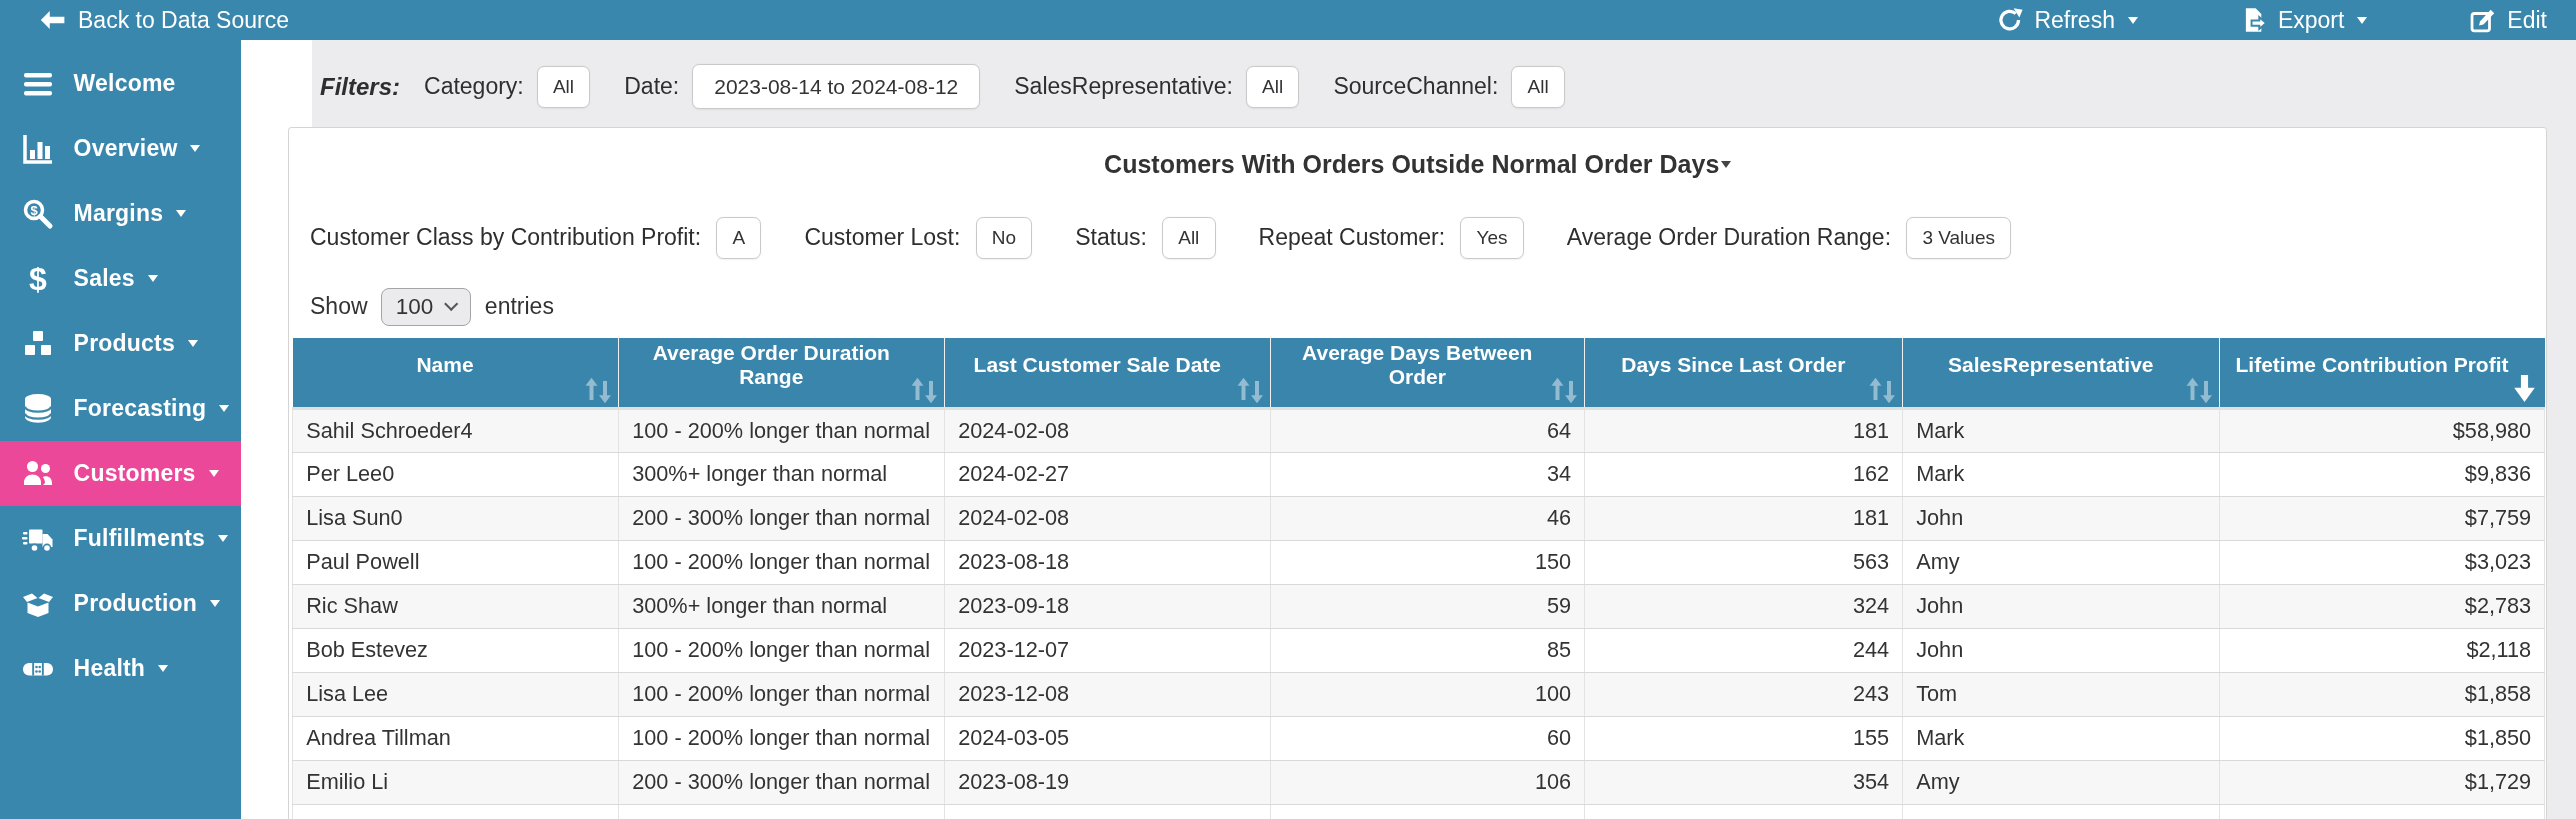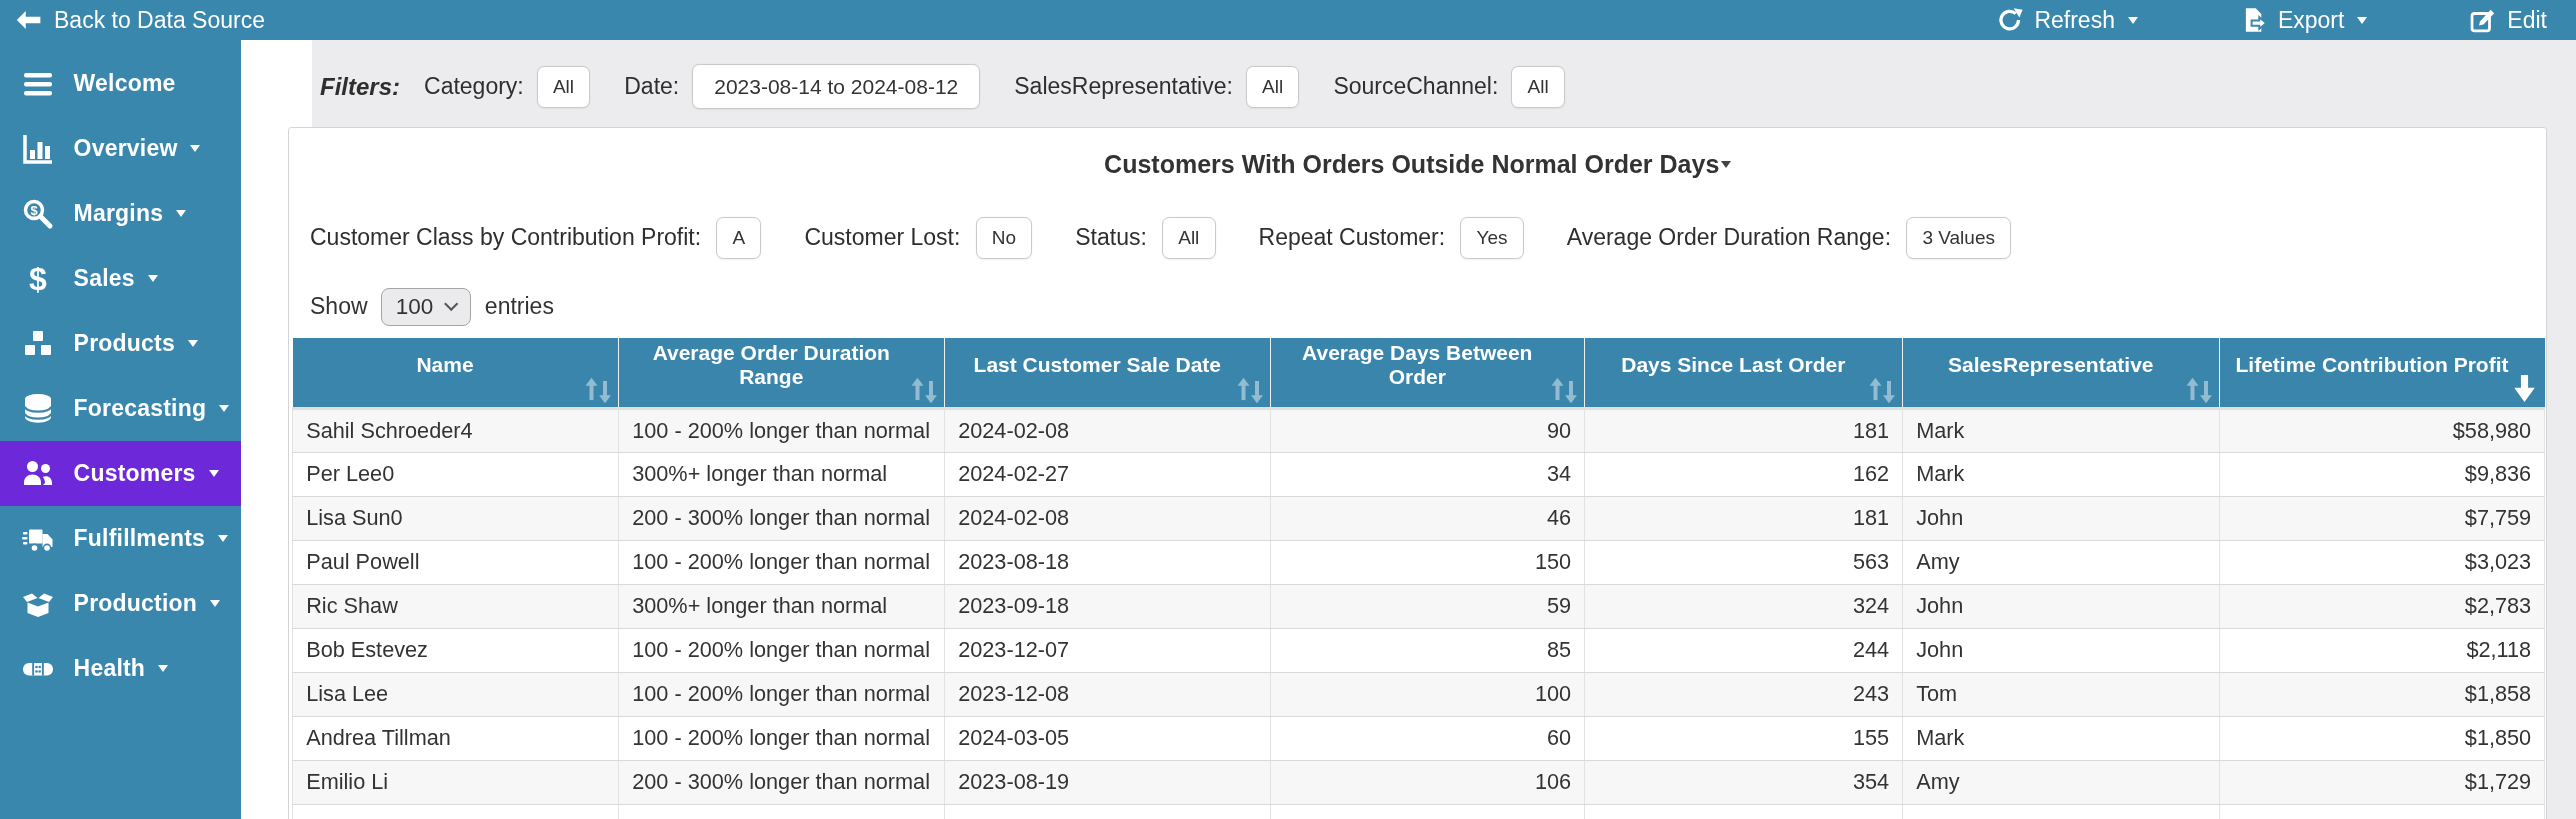--- a/index.html
+++ b/index.html
@@ -6,42 +6,42 @@
   html,body { background:#fff; }
   .app {
     position:relative; width:2576px; height:820px; overflow:hidden;
     font-family:"Liberation Sans", sans-serif; background:#fff; color:#333;
   }
 
   
   .topbar {
     position:absolute; top:0; left:0; right:0; height:40px;
     background:#3a87ad; color:#fff; display:flex; align-items:center;
-    padding:0 29px 0 16px; z-index:6;
+    padding:0 29px 0 40px; z-index:6;
   }
   .back-link { display:flex; align-items:center; gap:12px; font-size:23px; cursor:pointer; }
   .topbar-right { margin-left:auto; display:flex; align-items:center; gap:103px; }
   .tb-item { display:flex; align-items:center; gap:11.2px; font-size:23px; cursor:pointer; }
   .tb-icon { width:26px; height:26px; flex:0 0 26px; }
 
   .caret {
     display:inline-block; width:0; height:0;
     border-left:6.4px solid transparent; border-right:6.4px solid transparent;
     border-top:8px solid currentColor; margin-left:1.6px;
   }
   .caret.small { border-left-width:5.6px; border-right-width:5.6px; border-top-width:7.2px; }
   .caret.dark { color:#444; }
 
   
   .sidebar {
     position:absolute; top:40px; left:0; width:241px; bottom:0;
     background:#3a87ad; padding-top:11.2px; z-index:5;
   }
   .sb-item { height:65px; display:flex; align-items:center; padding:0 6.4px 0 17.6px; color:#fff; cursor:pointer; }
-  .sb-item.active { background:#6d28d9;text-align:center; }
+  .sb-item.active { background:#ec4899;text-align:center; }
   .sb-icon { width:40px; height:32px; flex:0 0 40px; margin-right:16px; }
   .sb-label { font-size:23px; font-weight:700; letter-spacing:0.2px; white-space:nowrap; }
   .sb-item .caret { margin-left:13px; }
 
   
   .main { position:absolute; top:40px; left:241px; right:0; bottom:0; background:#fff; overflow:hidden; }
   .gray-panel { position:absolute; top:0; left:71px; right:0; bottom:0; background:#ececee; }
 
   
   .filters-bar {
@@ -452,21 +452,21 @@
                   <use href="#sort-desc-icon"></use>
                 </svg>
               </th>
             </tr>
         </thead>
         <tbody>
             <tr>
               <td class="al-left">Sahil Schroeder4</td>
               <td class="al-left">100 - 200% longer than normal</td>
               <td class="al-left">2024-02-08</td>
-              <td class="al-right">90</td>
+              <td class="al-right">64</td>
               <td class="al-right">181</td>
               <td class="al-left">Mark</td>
               <td class="al-right">$58,980</td>
             </tr>
             <tr>
               <td class="al-left">Per Lee0</td>
               <td class="al-left">300%+ longer than normal</td>
               <td class="al-left">2024-02-27</td>
               <td class="al-right">34</td>
               <td class="al-right">162</td>

